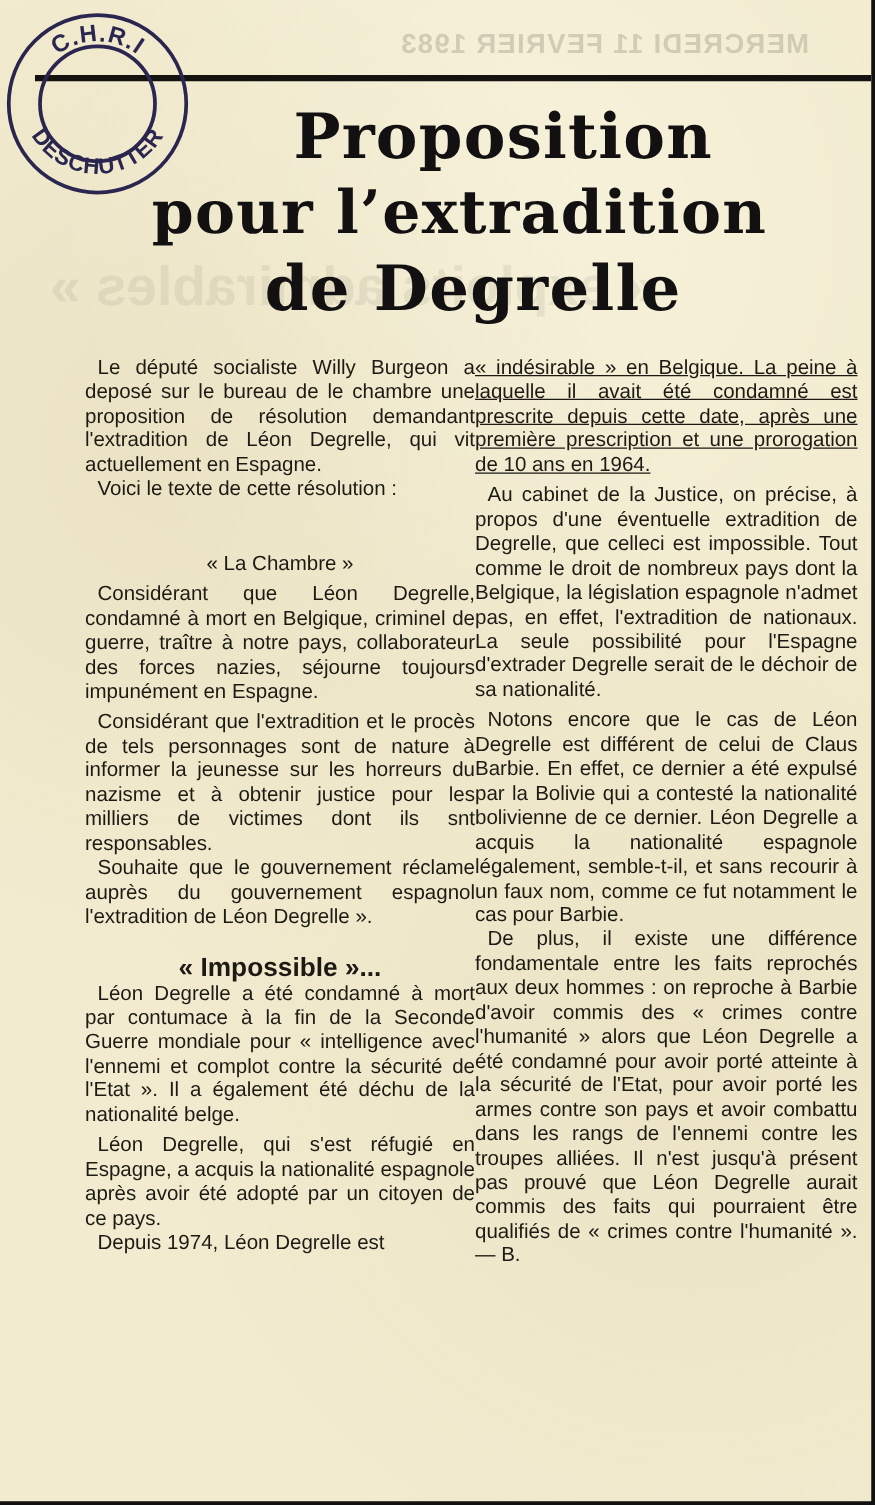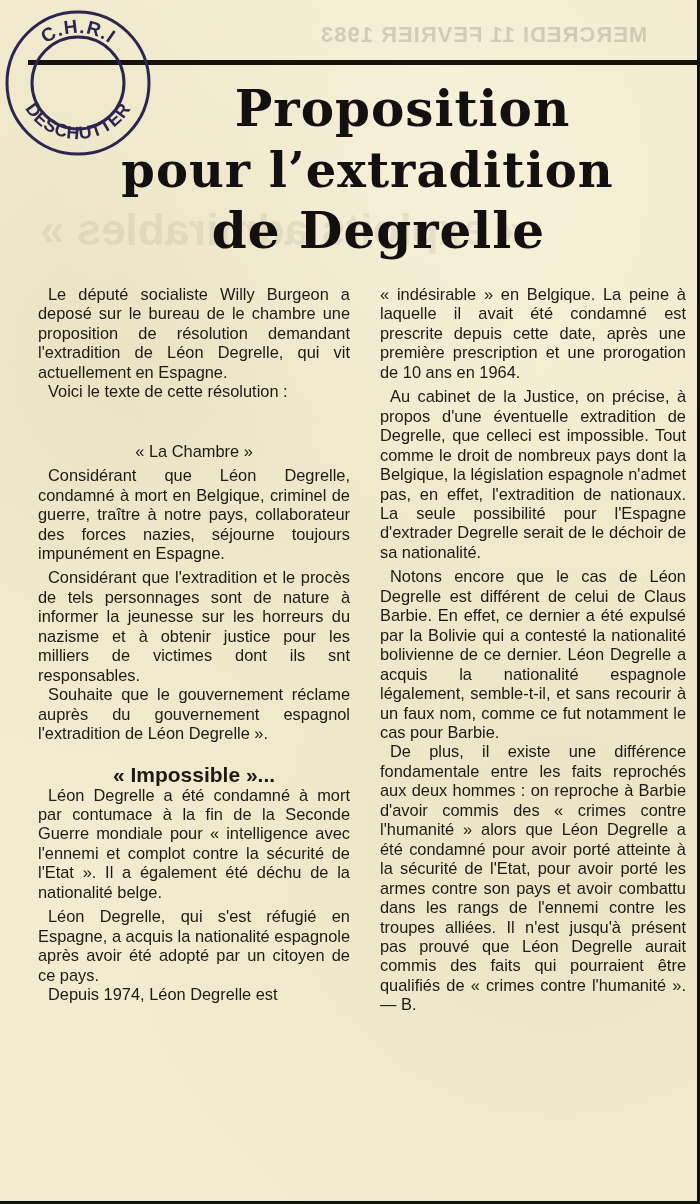--- a/index.html
+++ b/index.html
@@ -98,32 +98,32 @@
       letter-spacing: 1px;
       margin-left: 32px;
     }
 
     .columns {
       position: absolute;
       top: 285px;
       left: 38px;
       width: 660px;
       display: flex;
-      justify-content: space-between;
+      justify-content: flex-end;
     }
     .col {
       width: 312px;
       font-size: 16.4px;
       line-height: 19.45px;
       text-align: justify;
       hyphens: none;
     }
     .col.right { width: 306px; margin-right: 12px; }
     .col p { margin: 0; text-indent: 10px; }
-    .col p.noindent { text-indent: 0; }
+    .col p.noindent { text-indent: 0; text-decoration: underline; }
     .col p.center { text-align: center; text-indent: 0; margin-top: 40px; }
     .col p.gap { margin-top: 5px; }
     .col h3 {
       margin: 20px 0 0 0;
       font-size: 21px;
       line-height: 22px;
       text-align: center;
       font-weight: bold;
       font-family: "Liberation Sans", sans-serif;
     }

